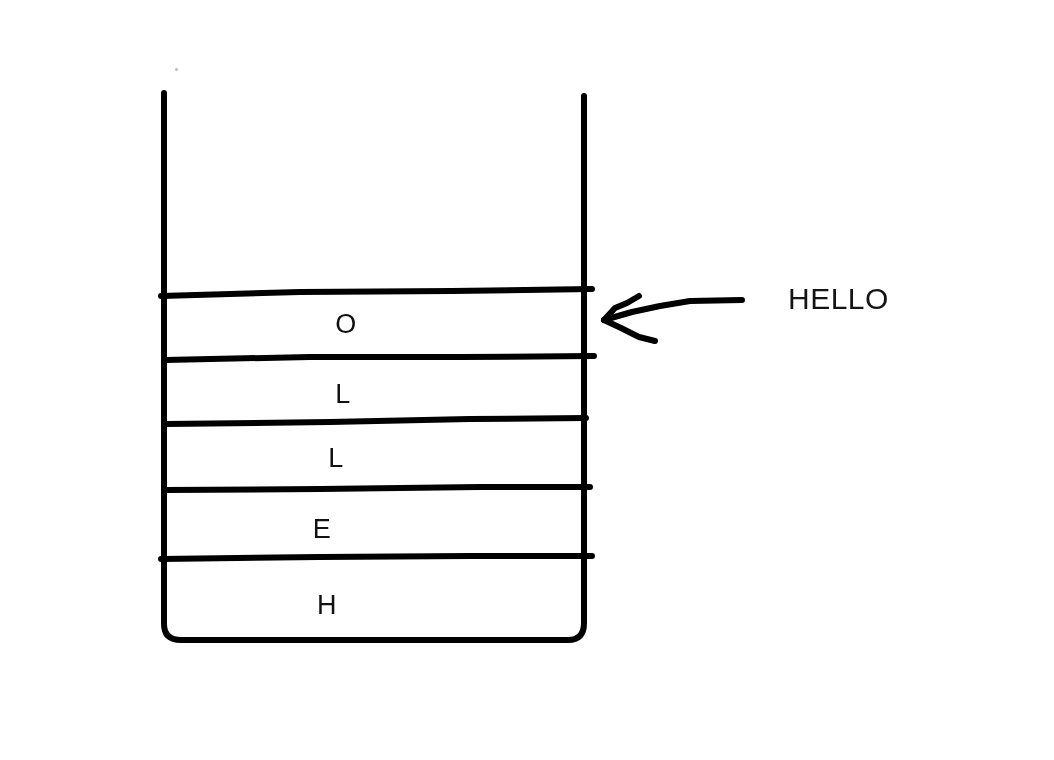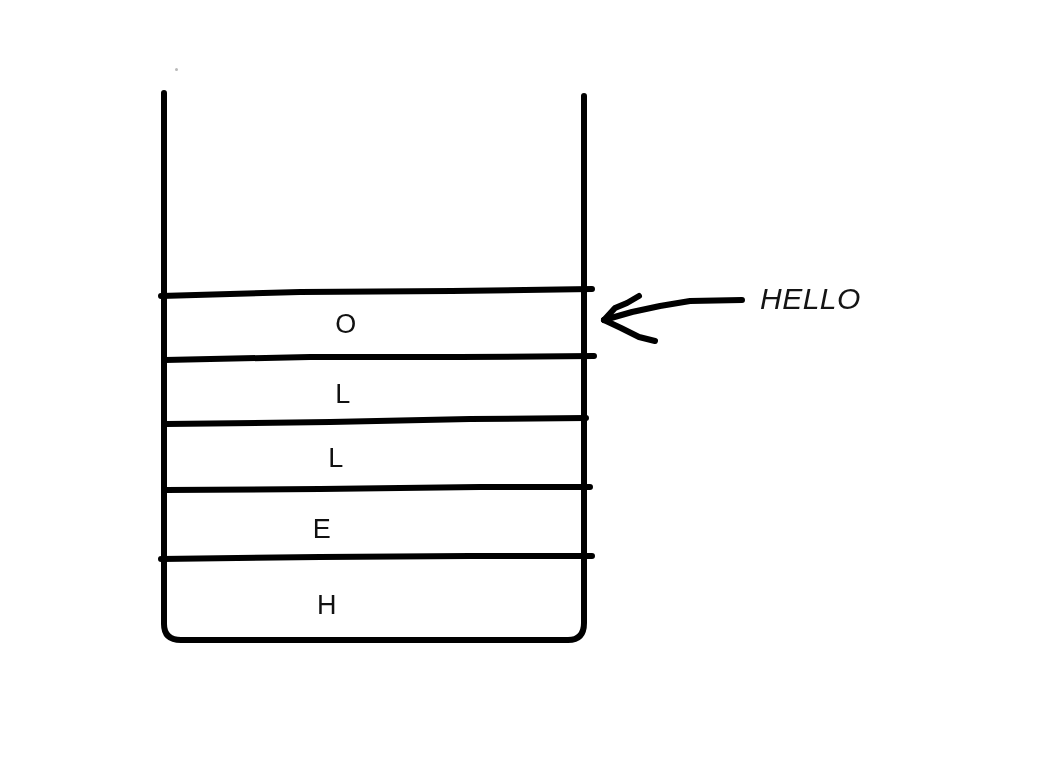--- a/index.html
+++ b/index.html
@@ -83,17 +83,17 @@
 
     <path d="M 604 320 L 621 328 L 639 337 L 655 341" fill="none" stroke="#000000" stroke-width="6" stroke-linecap="round" stroke-linejoin="round"></path>
   </svg>
 
   <div class="cell-label" style="left:346px; top:324px;">O</div>
   <div class="cell-label" style="left:343px; top:394px;">L</div>
   <div class="cell-label" style="left:336px; top:458px;">L</div>
   <div class="cell-label" style="left:322px; top:529px;">E</div>
   <div class="cell-label" style="left:327px; top:605px;">H</div>
 
-  <div class="annotation-label" style="left:760px; top:299px;font-style:italic;">HELLO</div>
+  <div class="annotation-label" style="left:788px; top:299px;">HELLO</div>
 
   <div class="speck" style="left:175px; top:68px;"></div>
 
 </div>
 
 </body></html>

